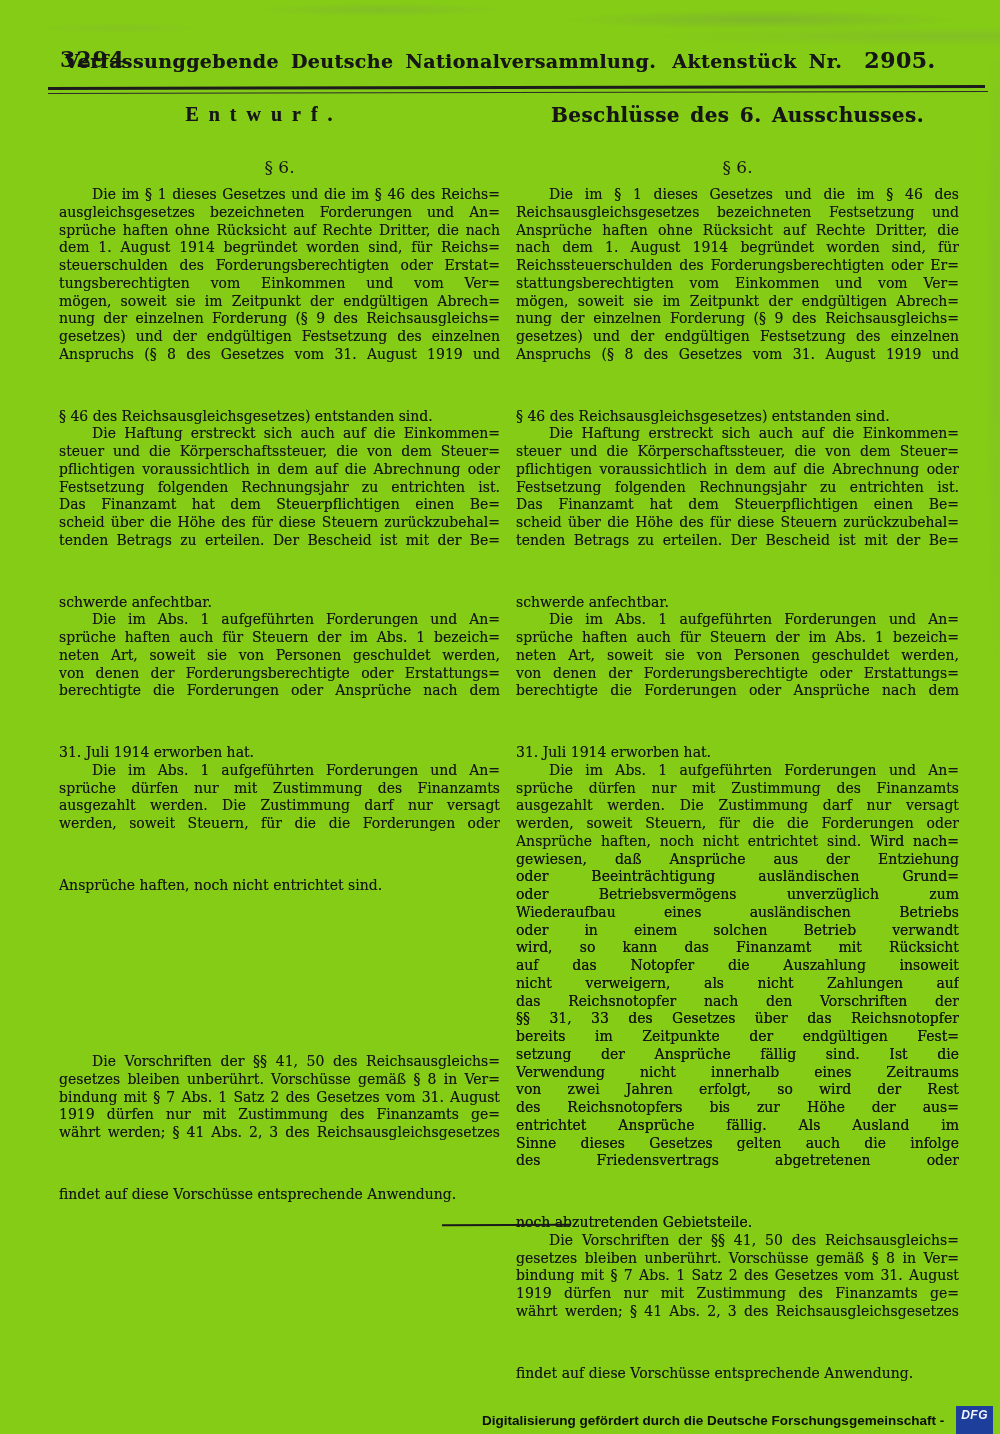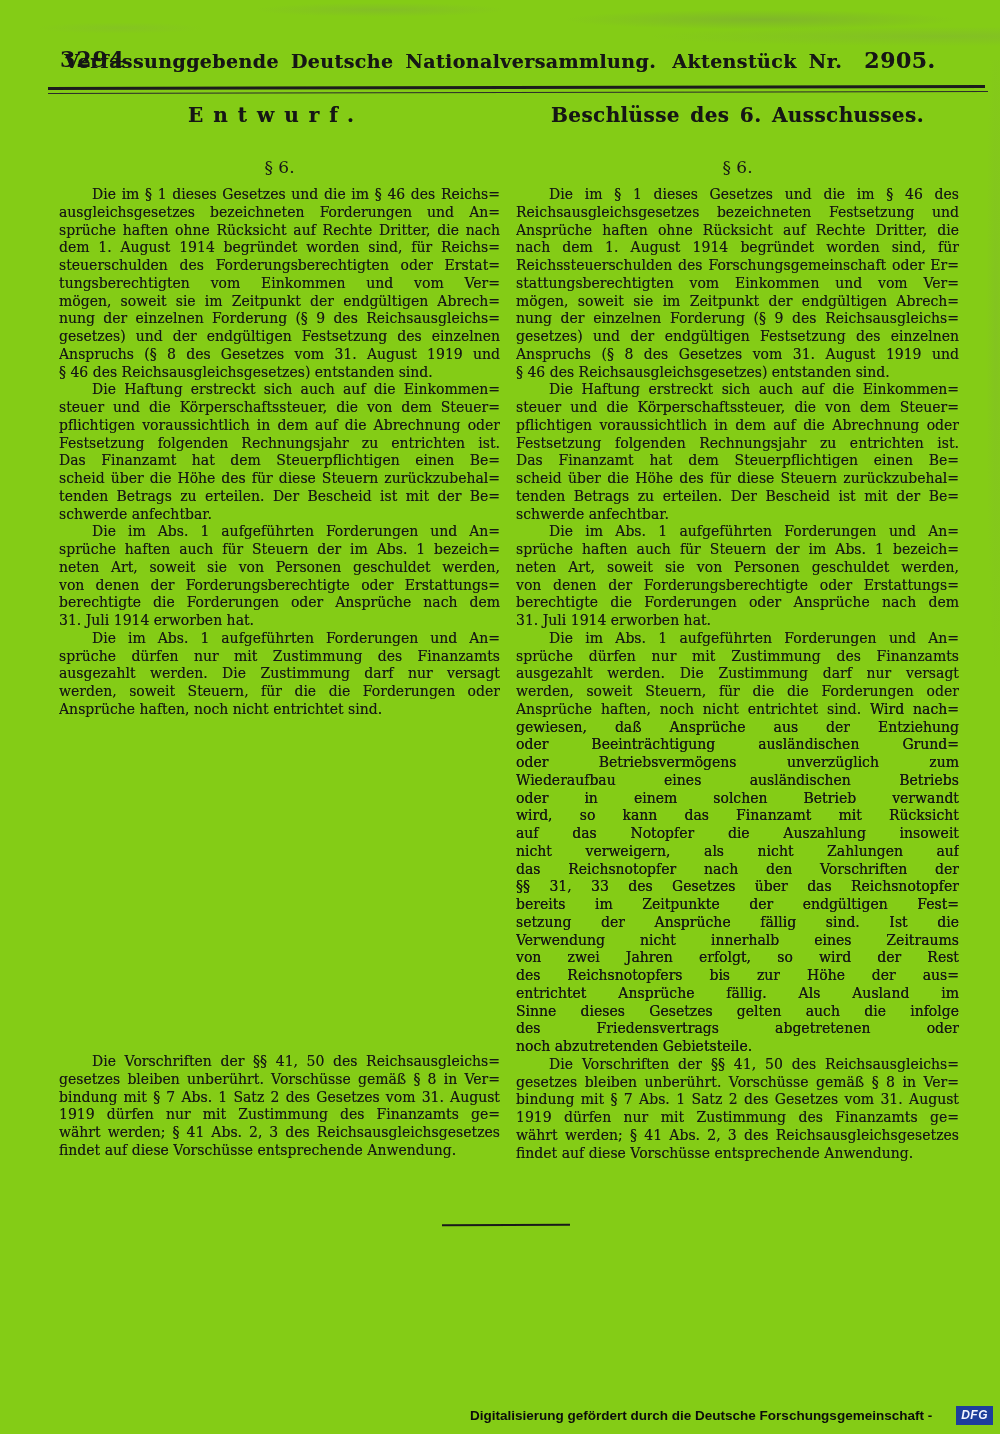--- a/index.html
+++ b/index.html
@@ -37,48 +37,48 @@
   .docket-label { margin-left:16px; }
   .docket-number { font-size:22px; margin-left:22px; letter-spacing:.5px; }
 
   .rule-thick { position:absolute; left:48px; width:937px; top:86px; height:3px; background:#1c1c1c; transform:rotate(-.12deg); }
   .rule-thin  { position:absolute; left:48px; width:940px; top:92px; height:1px; background:#2b2b2b; transform:rotate(-.12deg); }
 
   .colhead {
     position:absolute; top:103px; font-size:20px; font-weight:bold;
     text-align:center; text-shadow:0 0 .4px rgba(0,0,0,.5); white-space:nowrap;
   }
-  .colhead-left  { left:56px;  width:440px; letter-spacing:10px; }
+  .colhead-left  { left:44px;  width:440px; letter-spacing:10px;font-family:Liberation Serif, serif; }
   .colhead-right { left:516px; width:443px; letter-spacing:.4px; word-spacing:3px; }
 
   .col { position:absolute; }
   .col-left        { left:59px;  top:156px;  width:441px; }
   .col-right       { left:516px; top:156px;  width:443px; }
   .col-left-bottom { left:59px;  top:1053px; width:441px; }
 
   .sechead { text-align:center; font-size:17px; line-height:22px; margin-bottom:8px; }
 
   .para  { font-size:14px; line-height:17.75px; text-shadow:0 0 .35px rgba(0,0,0,.5); }
   .tline { text-align:justify; text-align-last:justify; height:17.75px; overflow:hidden; }
-  .tline.lastline  { text-align-last:left; }
+  .tline.lastline  { text-align-last:left;margin-top:44px; }
   .tline.firstline { text-indent:33px; }
   .bold  { font-weight:normal; text-shadow:0 0 .6px rgba(0,0,0,.8); }
 
   .divider { position:absolute; left:442px; top:1224px; width:128px; height:2px; background:#1a1a1a; transform:rotate(-.25deg); }
 
   .footer {
     position:absolute; right:7px; top:1406px;
-    display:flex; align-items:center; gap:24px;
+    display:flex; align-items:center; gap:12px;
     font-family:"Liberation Sans", sans-serif; font-weight:bold;
     font-size:13.5px; color:#0c0c0c; white-space:nowrap;
   }
   .dfg-logo {
     display:inline-block; background:#1d3e9b; color:#f2f4ff;
     font-style:italic; font-weight:bold; font-size:12px;
-    padding:2px 5px 3px; letter-spacing:.5px;text-align:right;
+    padding:2px 5px 12px; letter-spacing:.5px;text-align:right;
   }
 </style>
 </head>
 <body>
 
 <div class="page">
   <div class="scan-noise"></div>
   <div class="scan-noise-right"></div>
 
   <div class="pageno">3294</div>
@@ -149,21 +149,21 @@
     </div>
 
   <div class="col col-right">
     <div class="sechead">§ 6.</div>
     <div>
         <div class="para">
           <div class="tline firstline"><span>Die im § 1 dieses Gesetzes und die im § 46 des</span></div>
           <div class="tline"><span>Reichsausgleichsgesetzes bezeichneten Festsetzung und</span></div>
           <div class="tline"><span>Ansprüche haften ohne Rücksicht auf Rechte Dritter, die</span></div>
           <div class="tline"><span>nach dem 1. August 1914 begründet worden sind, für</span></div>
-          <div class="tline"><span>Reichssteuerschulden des Forschungsgemeinschaft oder Er=</span></div>
+          <div class="tline"><span>Reichssteuerschulden des Forderungsberechtigten oder Er=</span></div>
           <div class="tline"><span>stattungsberechtigten vom Einkommen und vom Ver=</span></div>
           <div class="tline"><span>mögen, soweit sie im Zeitpunkt der endgültigen Abrech=</span></div>
           <div class="tline"><span>nung der einzelnen Forderung (§ 9 des Reichsausgleichs=</span></div>
           <div class="tline"><span>gesetzes) und der endgültigen Festsetzung des einzelnen</span></div>
           <div class="tline"><span>Anspruchs (§ 8 des Gesetzes vom 31. August 1919 und</span></div>
           <div class="tline lastline"><span>§ 46 des Reichsausgleichsgesetzes) entstanden sind.</span></div>
         </div>
         <div class="para">
           <div class="tline firstline"><span>Die Haftung erstreckt sich auch auf die Einkommen=</span></div>
           <div class="tline"><span>steuer und die Körperschaftssteuer, die von dem Steuer=</span></div>

